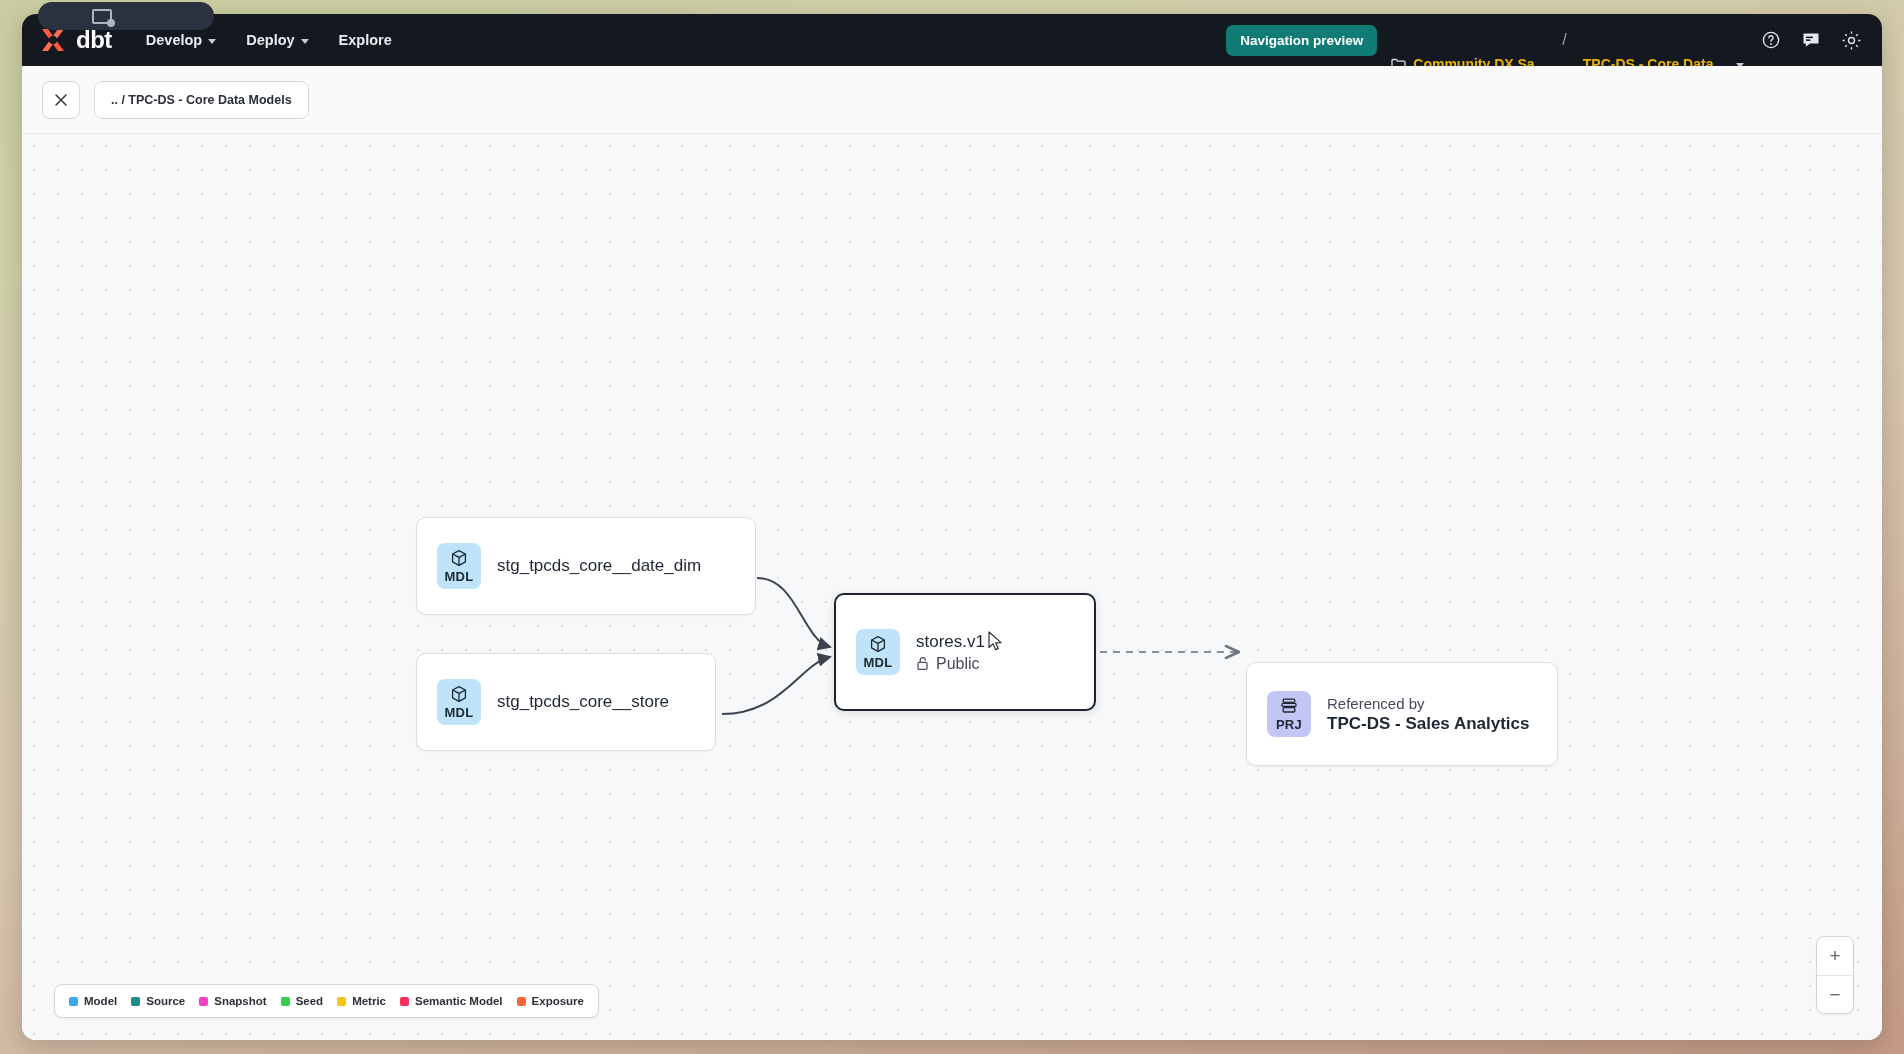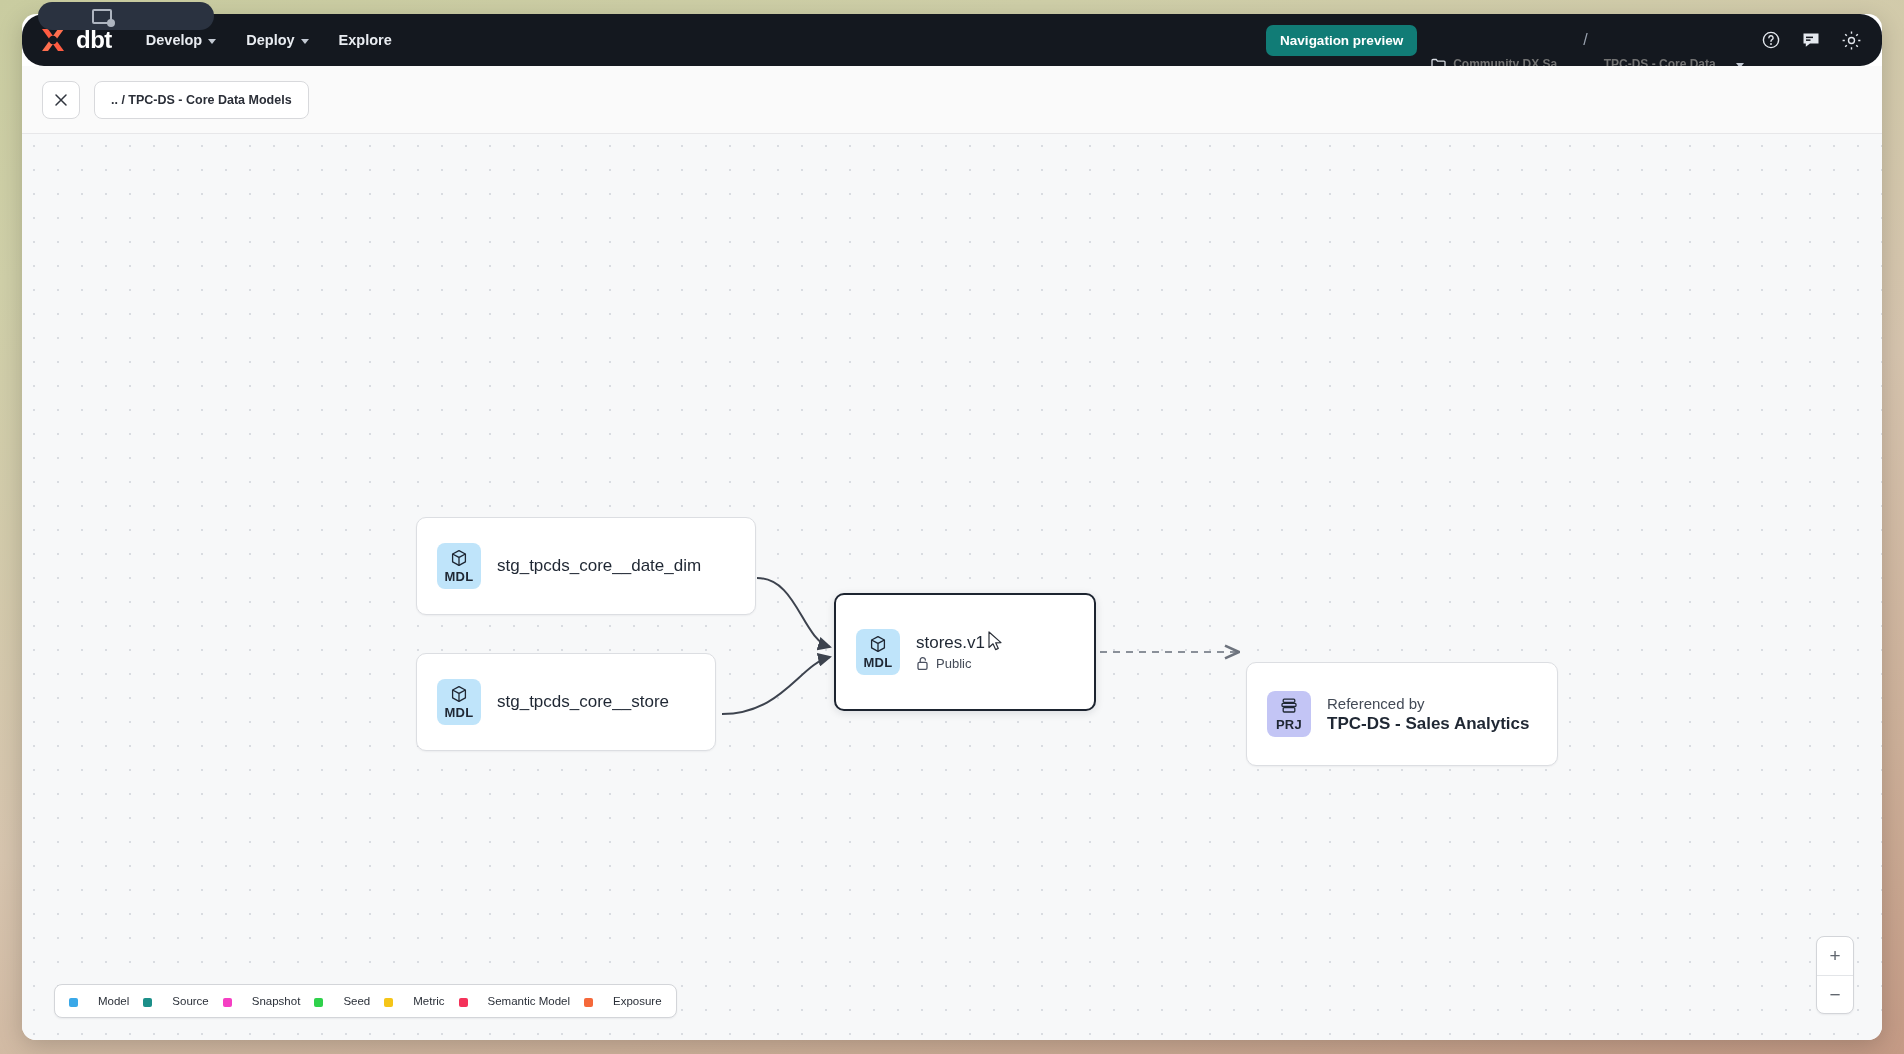--- a/index.html
+++ b/index.html
@@ -40,38 +40,37 @@
     background: #ffffff;
     box-shadow: 0 6px 24px rgba(0,0,0,.18);
     display: flex; flex-direction: column;
   }
 
   
   .topnav {
     height: 52px; background: #14181f; flex: 0 0 52px;
     display: flex; align-items: center; padding: 0 18px 0 16px;
     color: #fff;
-    border-radius: 22px;
   }
   .logo { display: flex; align-items: center; gap: 8px; margin-right: 34px; }
   .logo-mark { width: 30px; height: 30px; position: relative; }
   .logo-text { font-size: 24px; font-weight: 700; letter-spacing: -.5px; color:#fff; }
   .nav-links { display: flex; align-items: center; gap: 30px; }
   .nav-link {
     font-size: 14.5px; font-weight: 600; color: #e9ecf1;
     display: flex; align-items: center; gap: 6px; cursor: pointer;
   }
   .caret { width: 0; height: 0; border-left: 4.5px solid transparent; border-right: 4.5px solid transparent;
            border-top: 5px solid #c3c9d3; display:inline-block; margin-top:2px; }
   .topnav-right { margin-left: auto; display: flex; align-items: center; gap: 14px; }
   .pill-preview {
     background: #117c76; color: #ffffff; font-size: 13.5px; font-weight: 600;
     padding: 8px 14px; border-radius: 7px; cursor: pointer; white-space: nowrap;
   }
-  .crumb { display: flex; align-items: center; gap: 7px; font-size: 12px; font-weight: 700; color: #737373; cursor: pointer; margin-top: 48px;}
+  .crumb { display: flex; align-items: center; gap: 7px; font-size: 14px; font-weight: 700; color: #eab308; cursor: pointer; margin-top: 48px;}
   .crumb-sep { color: #98a0ad; font-weight: 400; margin: 0 2px; }
   .icon-btn-dark { width: 26px; height: 26px; display: flex; align-items: center; justify-content: center; cursor: pointer; }
 
   
   .toolbar {
     height: 68px; flex: 0 0 68px; background: #fafafa;
     border-bottom: 1px solid #e7e7e9;
     display: flex; align-items: center; padding: 0 20px;
     position: relative; z-index: 3;
   }
@@ -120,21 +119,21 @@
   .node.selected { border: 2.5px solid #1d2430; box-shadow: 0 2px 8px rgba(16,24,40,.12); }
   .badge {
     width: 44px; height: 46px; border-radius: 8px;
     display: flex; flex-direction: column; align-items: center; justify-content: center;
     gap: 1px; flex: 0 0 44px;
   }
   .badge.mdl { background: #bfe4fa; }
   .badge.prj { background: #c3c5f5; }
   .badge-label { font-size: 13px; font-weight: 700; color: #1f2733; letter-spacing: .3px; }
   .node-title { font-size: 17px; color: #1f2733; font-weight: 400; }
-  .node-sub { display: flex; align-items: center; gap: 6px; font-size: 13px; color: #454c58; margin-top: 3px; }
+  .node-sub { display: flex; align-items: center; gap: 6px; font-size: 16px; color: #454c58; margin-top: 3px; }
   .node-kicker { font-size: 15px; color: #434a56; }
   .node-strong { font-size: 17px; color: #1f2733; font-weight: 600; margin-top: 2px; }
 
   
   .cursor { position: absolute; left: 966px; top: 497px; z-index: 20; }
 
   
   .bottombar {
     position: absolute; left: 32px; bottom: 22px;
     display: flex; align-items: center; gap: 14px; z-index: 6;
@@ -150,21 +149,21 @@
   }
   .restype-btn {
     display: flex; align-items: center; gap: 8px; padding: 0 13px;
     font-size: 13px; color: #2b3039; cursor: pointer; background:#fff;
   }
   .legend {
     height: 34px; background: #fff; border: 1px solid #d3d5d9; border-radius: 8px;
     display: flex; align-items: center; gap: 14px; padding: 0 14px;
     box-shadow: 0 1px 2px rgba(16,24,40,.06);
   }
-  .legend-item { display: flex; align-items: flex-end; gap: 20px; font-size: 11.5px; color: #2b3039; font-weight: 400;}
+  .legend-item { display: flex; align-items: center; gap: 6px; font-size: 11.5px; color: #2b3039; font-weight: 700;}
   .swatch { width: 9px; height: 9px; border-radius: 2px; }
 
   .zoomctl {
     position: absolute; right: 28px; bottom: 26px; width: 38px;
     border: 1px solid #d3d5d9; border-radius: 8px; background: #fff; overflow: hidden;
     box-shadow: 0 1px 2px rgba(16,24,40,.06); z-index: 6;
   }
   .zoomctl div {
     height: 38px; display: flex; align-items: center; justify-content: center;
     font-size: 19px; color: #61676f; cursor: pointer;

